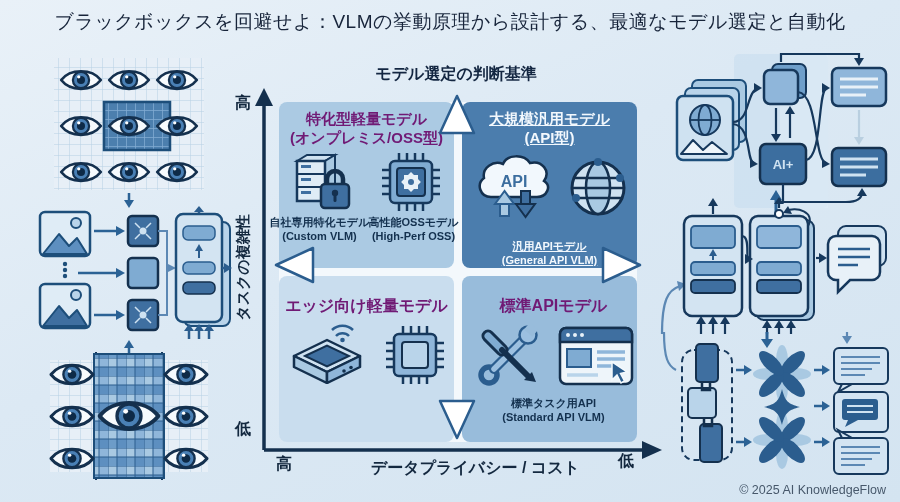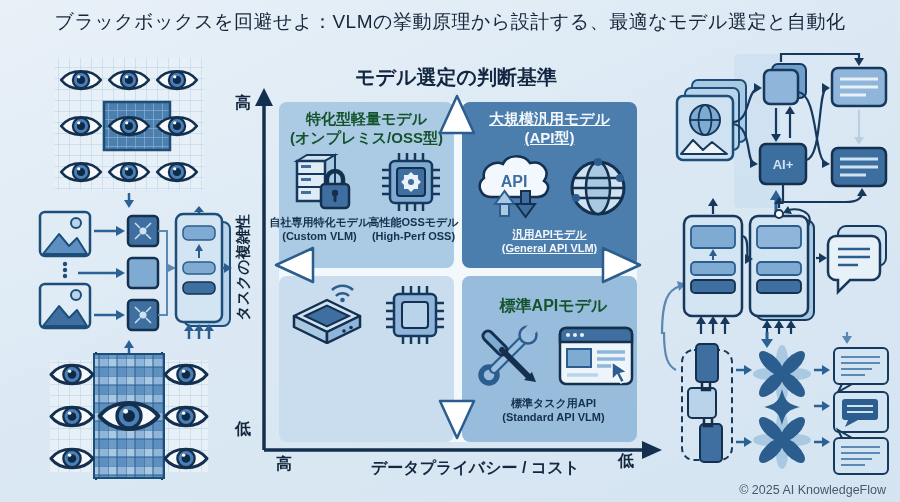--- a/index.html
+++ b/index.html
@@ -9,42 +9,42 @@
     font-family:"Liberation Sans","DejaVu Sans",sans-serif;
     color:#16253c;
   }
   .abs{position:absolute;}
   .main-title{
     top:9px;left:0;width:100%;text-align:center;
     font-size:19px;font-weight:normal;color:#17243a;letter-spacing:.5px;
   }
   .matrix-title{
     top:64px;left:300px;width:312px;text-align:center;
-    font-size:20px;font-weight:bold;color:#132641;
+    font-size:16px;font-weight:bold;color:#132641;
   }
   
   .quad-grid{
     left:279px;top:102px;width:358px;height:340px;
     display:grid;grid-template-columns:175px 175px;grid-template-rows:166px 166px;
     gap:8px;background:#f3f8fc;border-radius:10px;
   }
   .quad{border-radius:8px;display:flex;flex-direction:column;align-items:center;}
   .q-tl{background:#abcae3;}
   .q-tr{background:#4b7dad;color:#f2f8fd;text-decoration:underline;}
   .q-bl{background:#c9ddee;}
   .q-br{background:#98bcdb;padding-left:8px;}
   .q-title{font-size:15px;font-weight:bold;line-height:1.25;text-align:center;margin-top:8px;}
   .q-title.single{font-size:16px;margin-top:20px;}
-  .q-tl .q-title,.q-bl .q-title,.q-br .q-title{color:#14532d;}
+  .q-tl .q-title,.q-bl .q-title,.q-br .q-title{color:#701a75;}
   .icon-row{display:flex;justify-content:center;align-items:flex-end;gap:12px;margin-top:5px;}
   .icon-col{display:flex;flex-direction:column;align-items:center;width:82px;}
   .q-label{font-size:11px;font-weight:bold;margin-top:4px;text-align:center;white-space:nowrap;}
   .q-sub{font-size:11px;font-weight:bold;text-align:center;white-space:nowrap;}
   .q-tl .q-label,.q-tl .q-sub,.q-bl .q-label,.q-bl .q-sub,.q-br .q-label,.q-br .q-sub{color:#13304e;}
-  .label-block{margin-top:4px;text-align:center;}
+  .label-block{margin-top:16px;text-align:center;}
   
   .ax{font-weight:bold;color:#13283f;}
   .ax-hi-y{left:235px;top:93px;font-size:16px;}
   .ax-lo-y{left:235px;top:419px;font-size:16px;}
   .ax-ylabel{
     left:168px;top:258px;width:150px;text-align:center;font-size:15px;
     transform:rotate(-90deg);
   }
   .ax-hi-x{left:276px;top:454px;font-size:16px;}
   .ax-lo-x{left:618px;top:451px;font-size:16px;}
@@ -286,20 +286,21 @@
           <circle cx="9" cy="41" r="4" fill="#2b5d8e"></circle>
         </svg>
       </div>
       <div class="label-block">
         <div class="q-label">汎用APIモデル</div>
         <div class="q-sub">(General API VLM)</div>
       </div>
     </div>
 
     <div class="quad q-bl">
+      <div class="q-title single">エッジ向け軽量モデル</div>
       <div class="icon-row" style="margin-top:8px;gap:16px;">
         <svg width="86" height="60" viewBox="0 0 86 60">
           <g stroke="#2b5d8e" stroke-width="2.5" fill="none">
             <path d="M52,12 a9,9 0 0 1 13,0"></path>
             <path d="M48,6 a15,15 0 0 1 21,0"></path>
           </g>
           <circle cx="58.5" cy="16" r="2.3" fill="#2b5d8e"></circle>
           <polygon points="10,32 43,16 76,32 43,48" fill="#cfe2f1" stroke="#14304e" stroke-width="2.5" stroke-linejoin="round"></polygon>
           <polygon points="21,32 43,21.5 65,32 43,42.5" fill="#3f6fa0" stroke="#14304e" stroke-width="2"></polygon>
           <polygon points="10,32 43,48 43,59 10,43" fill="#a9c9e2" stroke="#14304e" stroke-width="2.5" stroke-linejoin="round"></polygon>

